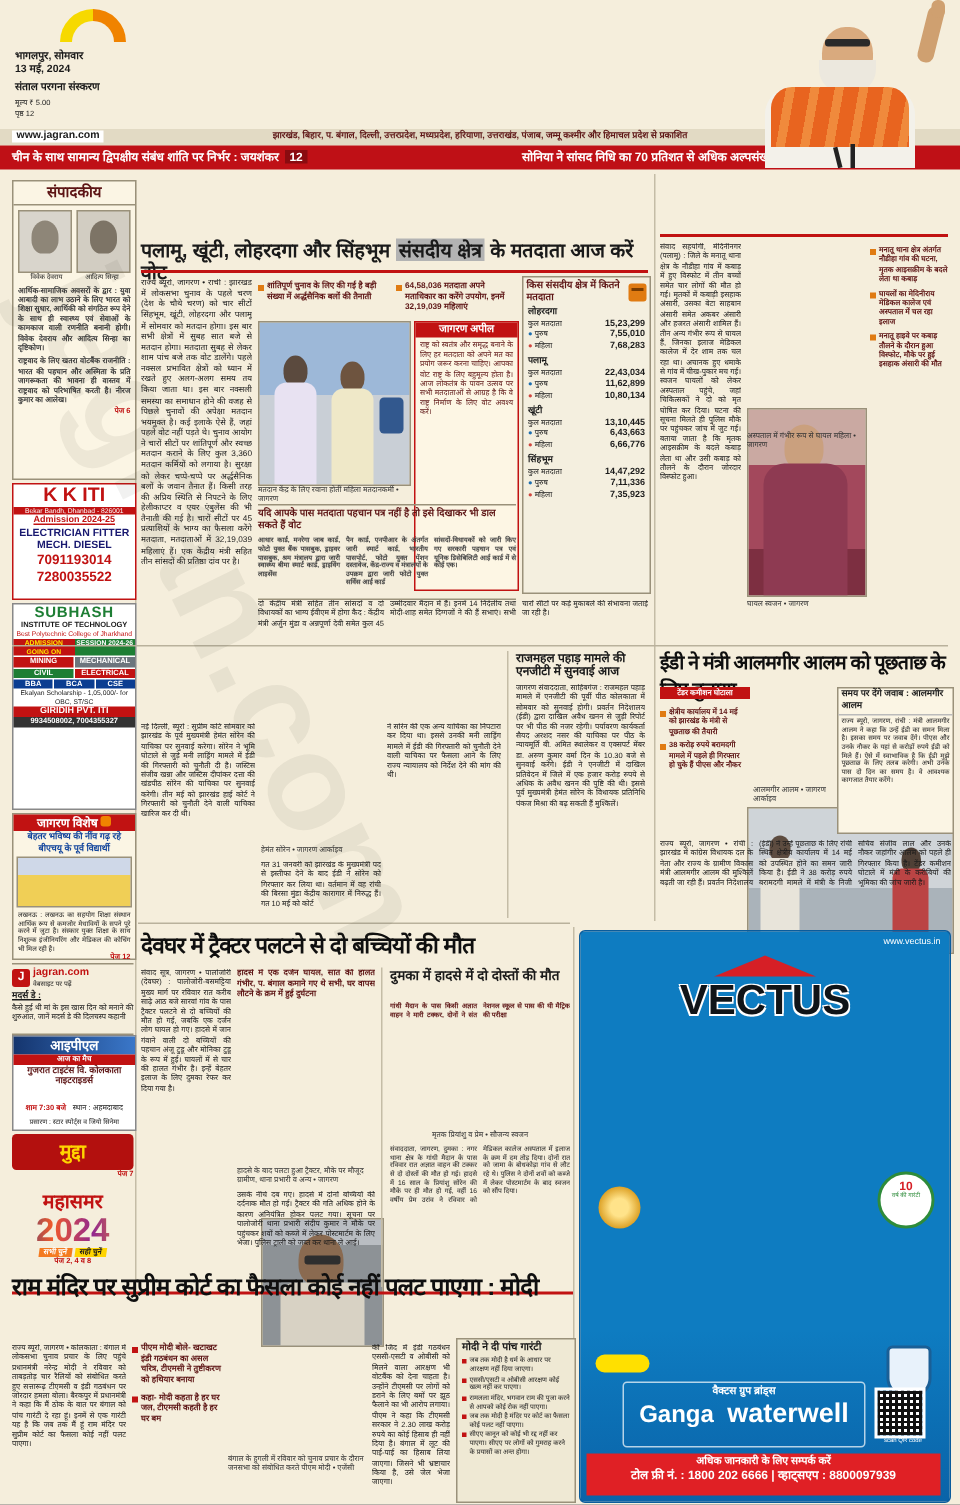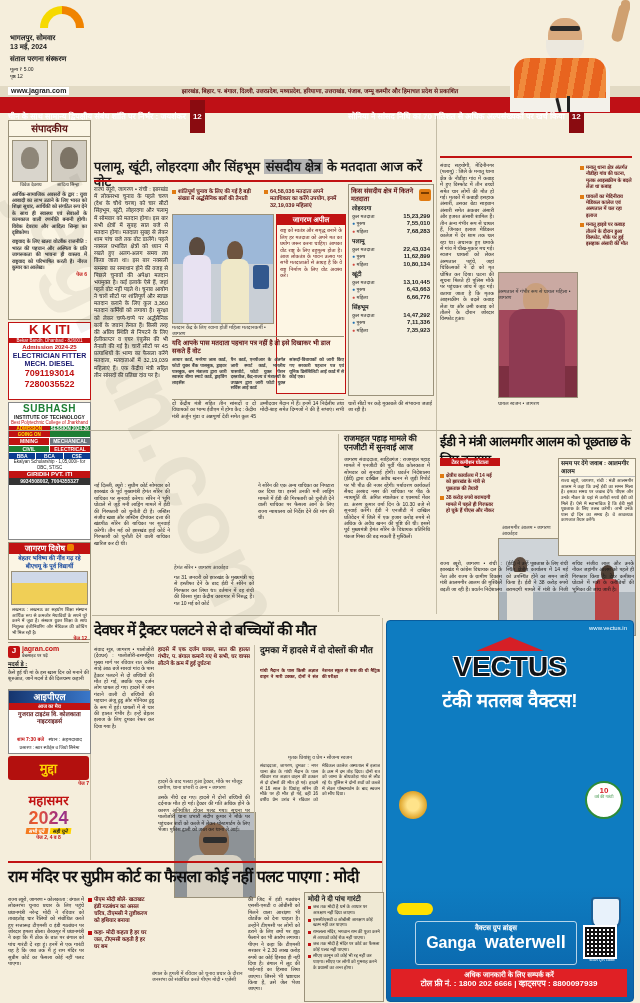--- a/index.html
+++ b/index.html
@@ -27,21 +27,21 @@
   .vline{background:#c4bca6;width:1px}
   .box{border:1px solid #9a917a;background:#fbf5e4}
   .photo{position:relative;overflow:hidden;border:1px solid #9a917a}
   .cap{font-size:5px;line-height:1.2;color:#333}
   .bi{display:flex;gap:2px}
   .sq{flex:0 0 4px;height:4px;background:#e07b12;margin-top:2px}
   .sqr{flex:0 0 4px;height:4px;background:#c11212;margin-top:2px}
   .cols2{column-count:2;column-gap:4px}
   .cols3{column-count:3;column-gap:4px}
   .hl-big{font-weight:bold;letter-spacing:-.5px}
-  .pgno{display:inline-block;background:#8a0b10;color:#fff;font-weight:bold;padding:12px 3px;margin-left:4px}
+  .pgno{display:inline-block;background:#8a0b10;color:#fff;font-weight:bold;padding:0 3px;margin-left:4px}
   .head-shape{position:absolute;border-radius:50% 50% 40% 40%;background:#6e5a4c}
   .tank-rib{background:repeating-linear-gradient(180deg,#ffffff 0 16px,#e2e4e6 16px 19px);border-radius:14px;border:1px solid #cfd3d6}
   .gold{background:radial-gradient(circle,#ffe38a 30%,#d99a1b 75%);border-radius:50%}
   .qr{background:
      repeating-linear-gradient(0deg,#111 0 2px,transparent 2px 4px),
      repeating-linear-gradient(90deg,#111 0 2px,#fff 2px 4px)}
   .watermark{position:absolute;left:90px;top:160px;font-size:92px;font-weight:bold;color:rgba(60,50,40,.07);transform:rotate(64deg);transform-origin:left top;z-index:40;pointer-events:none;white-space:nowrap}
 </style>
 </head>
 <body>
@@ -168,21 +168,21 @@
     <div class="f4 ctr">प्रसारण : स्टार स्पोर्ट्स व जियो सिनेमा</div>
   </div>
 
   <div class="abs" style="left:8px;top:756px;width:81px;height:34px">
     <div class="ctr" style="background:#b3100e;border-radius:3px;height:24px;line-height:24px"><span class="f13 b" style="color:#ffd400">मुद्दा</span></div>
     <div class="f5 b red" style="text-align:right">पेज 7</div>
   </div>
 
   <div class="abs ctr" style="left:8px;top:794px;width:81px;height:66px">
     <div class="f13 b red">महासमर</div>
-    <div class="b" style="font-size:18px;line-height:1;background:linear-gradient(90deg,#2b3990,#f15a29,#92278f,#f7941d);-webkit-background-clip:text;background-clip:text;color:transparent">2024</div>
+    <div class="b" style="font-size:22px;line-height:1;background:linear-gradient(90deg,#2b3990,#f15a29,#92278f,#f7941d);-webkit-background-clip:text;background-clip:text;color:transparent">2024</div>
     <div style="display:flex;gap:2px;justify-content:center;margin-top:1px">
       <span class="f5 b wt" style="background:#f47b20;padding:0 3px;transform:skewX(-8deg)">सभी चुनें</span>
       <span class="f5 b" style="background:#ffd400;padding:0 3px;transform:skewX(-8deg)">सही चुनें</span>
     </div>
     <div class="f5 b red">पेज 2, 4 व 8</div>
   </div>
 
   <div class="abs f13 b" style="left:94px;top:160px;width:338px">
     <span>पलामू, खूंटी, लोहरदगा और सिंहभूम </span><span style="background:#b3b3b3;padding:0 2px">संसदीय क्षेत्र</span><span> के मतदाता आज करें वोट</span>
   </div>
@@ -368,21 +368,20 @@
   <div class="abs cols2 f4 b mar just" style="left:260px;top:668px;width:120px;height:34px;overflow:hidden">गांधी मैदान के पास किसी अज्ञात वाहन ने मारी टक्कर, दोनों ने संत नेशनल स्कूल से पास की थी मैट्रिक की परीक्षा</div>
 
   <div class="abs cap ctr" style="left:260px;top:754px;width:120px">मृतक प्रियांशु व प्रेम • सौजन्य स्वजन</div>
   <div class="abs cols2 f4 just" style="left:260px;top:763px;width:120px;height:95px;overflow:hidden">संवाददाता, जागरण, दुमका : नगर थाना क्षेत्र के गांधी मैदान के पास रविवार रात अज्ञात वाहन की टक्कर से दो दोस्तों की मौत हो गई। हादसे में 16 साल के प्रियांशु सोरेन की मौके पर ही मौत हो गई, वहीं 16 वर्षीय प्रेम उरांव ने रविवार को मेडिकल कालेज अस्पताल में इलाज के क्रम में दम तोड़ दिया। दोनों रात को जामा के बोधकोड़ा गांव से लौट रहे थे। पुलिस ने दोनों शवों को कब्जे में लेकर पोस्टमार्टम के बाद स्वजन को सौंप दिया।</div>
 
   <div class="abs vline" style="left:382px;top:618px;height:382px"></div>
   <div class="abs" style="left:386px;top:620px;width:246px;height:380px;background:linear-gradient(180deg,#0e7cc1 0 70%,#0a63a8 100%);border:1px solid #0a5c9c;border-radius:4px">
     <div class="f6 wt" style="position:absolute;right:6px;top:4px">www.vectus.in</div>
     <div style="position:absolute;left:50%;top:16px;transform:translateX(-50%);width:0;height:0;border-left:34px solid transparent;border-right:34px solid transparent;border-bottom:14px solid #d61f26"></div>
     <div class="ctr b" style="position:absolute;left:0;top:30px;width:100%;font-size:28px;color:#101418;text-shadow:1px 1px 0 #fff,-1px -1px 0 #fff,1px -1px 0 #fff,-1px 1px 0 #fff">VECTUS</div>
-    <div class="ctr b wt" style="position:absolute;left:0;top:66px;width:100%;font-size:19px">टंकी मतलब वैक्टस!</div>
 
 
     <div class="abs gold" style="left:12px;top:170px;width:28px;height:28px"></div>
     <div class="abs ctr" style="right:10px;top:160px;width:34px;height:34px;background:#fff;border:2px solid #2e8b3a;border-radius:50%">
       <div class="f8 b" style="color:#d61f26;line-height:1;margin-top:4px">10</div>
       <div style="font-size:4px;line-height:1.1;color:#2e8b3a">वर्ष की गारंटी</div>
     </div>
     <div class="abs" style="left:10px;top:282px;width:36px;height:12px;background:#ffe000;border-radius:6px"></div>
     <div class="abs" style="right:12px;top:276px;width:26px;height:30px;background:#e8f2fb;border:2px solid #1a5f96;border-radius:4px 4px 12px 12px"></div>
 
@@ -393,21 +392,21 @@
     <div class="abs qr" style="right:16px;top:304px;width:30px;height:30px;border:2px solid #fff"></div>
     <div class="abs wt ctr" style="right:8px;top:336px;width:46px;font-size:4px">scan QR code</div>
 
     <div class="abs ctr" style="left:4px;bottom:4px;width:236px;height:28px;background:#e02025">
       <div class="f7 b wt" style="margin-top:2px">अधिक जानकारी के लिए सम्पर्क करें</div>
       <div class="f8 b wt">टोल फ्री नं. : 1800 202 6666  |  व्हाट्सएप : 8800097939</div>
     </div>
   </div>
 
   <div class="abs rule" style="left:8px;top:861px;width:374px"></div>
-  <div class="abs hl-big" style="left:8px;top:865px;width:374px;font-size:16px;color:#0f0f0f">राम मंदिर पर सुप्रीम कोर्ट का फैसला कोई नहीं पलट पाएगा : मोदी</div>
+  <div class="abs hl-big" style="left:8px;top:846px;width:374px;font-size:16px;color:#0f0f0f">राम मंदिर पर सुप्रीम कोर्ट का फैसला कोई नहीं पलट पाएगा : मोदी</div>
   <div class="abs f5 just" style="left:8px;top:896px;width:76px;height:102px;overflow:hidden">राज्य ब्यूरो, जागरण • कोलकाता : बंगाल में लोकसभा चुनाव प्रचार के लिए पहुंचे प्रधानमंत्री नरेन्द्र मोदी ने रविवार को ताबड़तोड़ चार रैलियों को संबोधित करते हुए सत्तारूढ़ टीएमसी व इंडी गठबंधन पर जोरदार हमला बोला। बैरकपुर में प्रधानमंत्री ने कहा कि मैं ठोक के बात पर बंगाल को पांच गारंटी दे रहा हूं। इनमें से एक गारंटी यह है कि जब तक मैं हूं राम मंदिर पर सुप्रीम कोर्ट का फैसला कोई नहीं पलट पाएगा।</div>
   <div class="abs" style="left:88px;top:896px;width:60px">
     <div class="bi f55 b mar" style="margin-bottom:4px">
         <span class="sqr"></span>
         <span>पीएम मोदी बोले- खटाखट इंडी गठबंधन का असल चरित्र, टीएमसी ने तुष्टीकरण को हथियार बनाया</span>
       </div>
     <div class="bi f55 b mar">
         <span class="sqr"></span>
         <span>कहा- मोदी कहता है हर घर जल, टीएमसी कहती है हर घर बम</span>
       </div>

